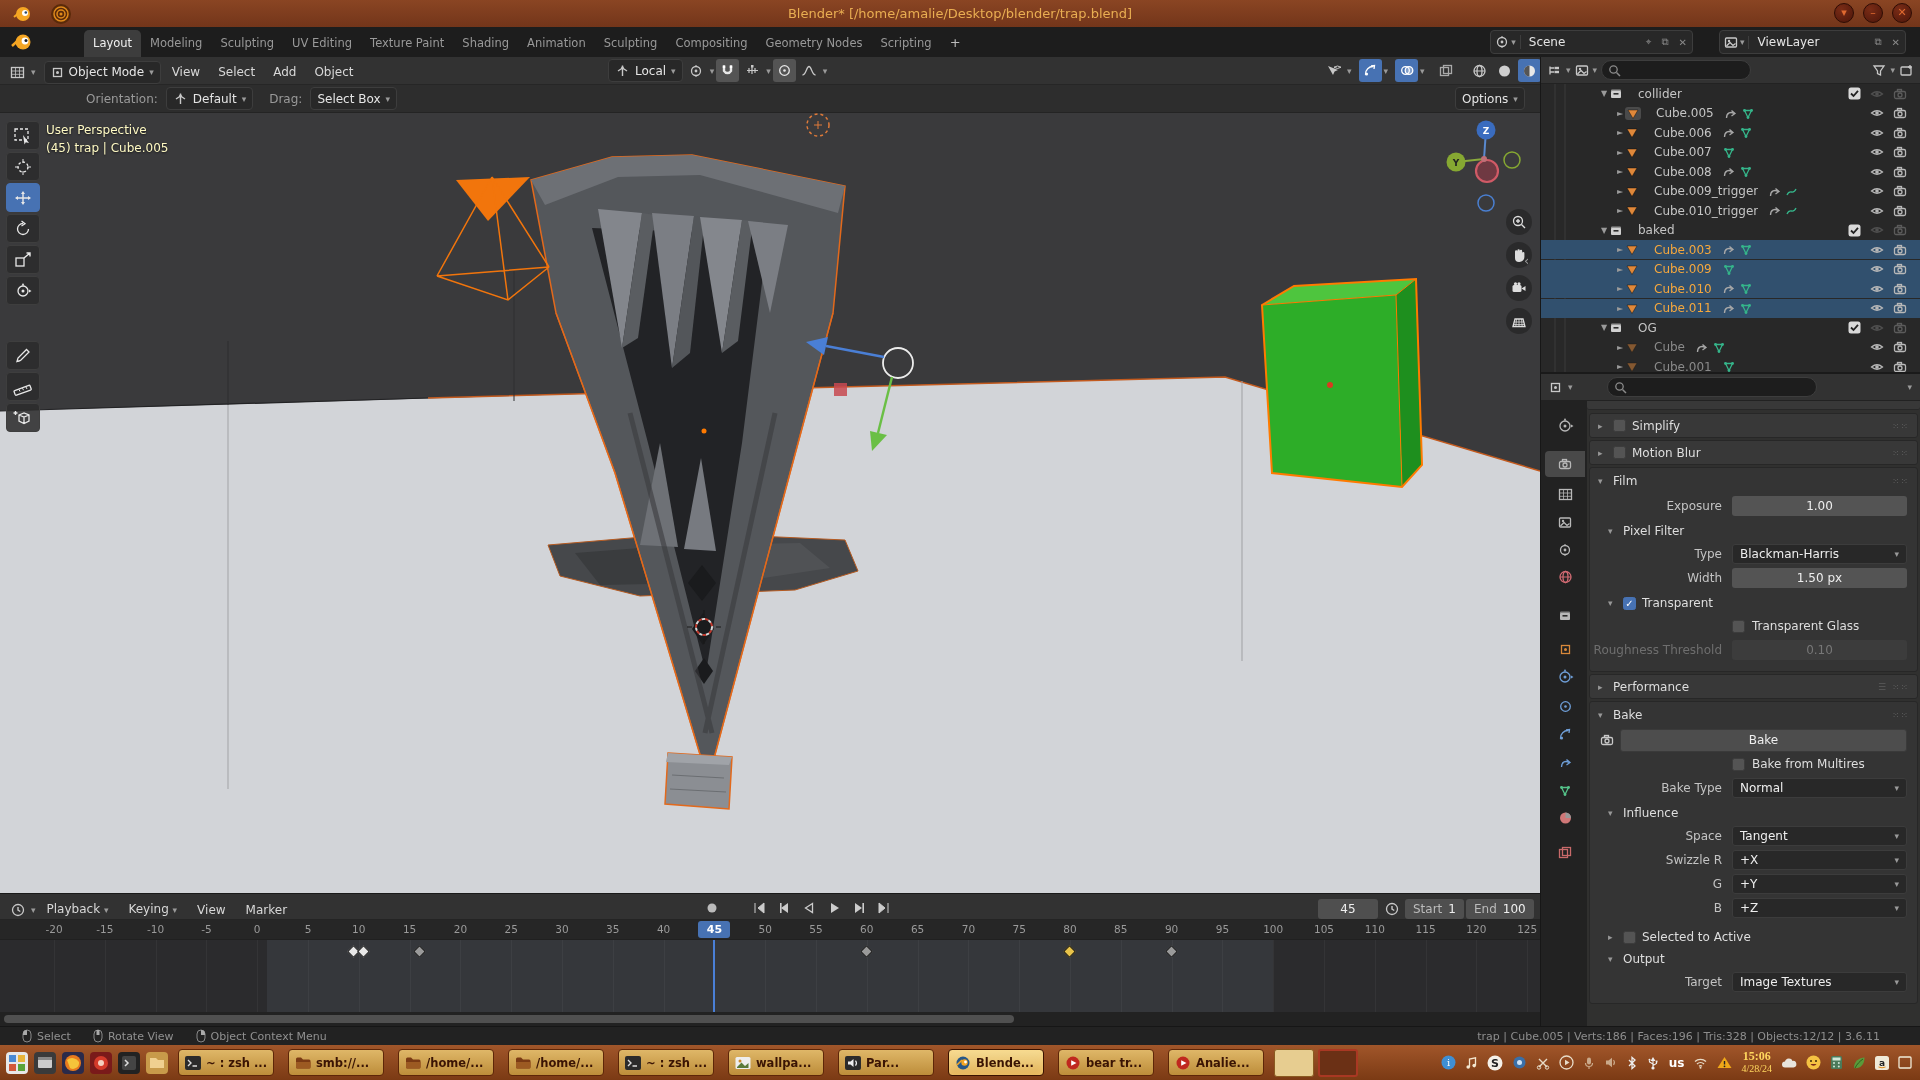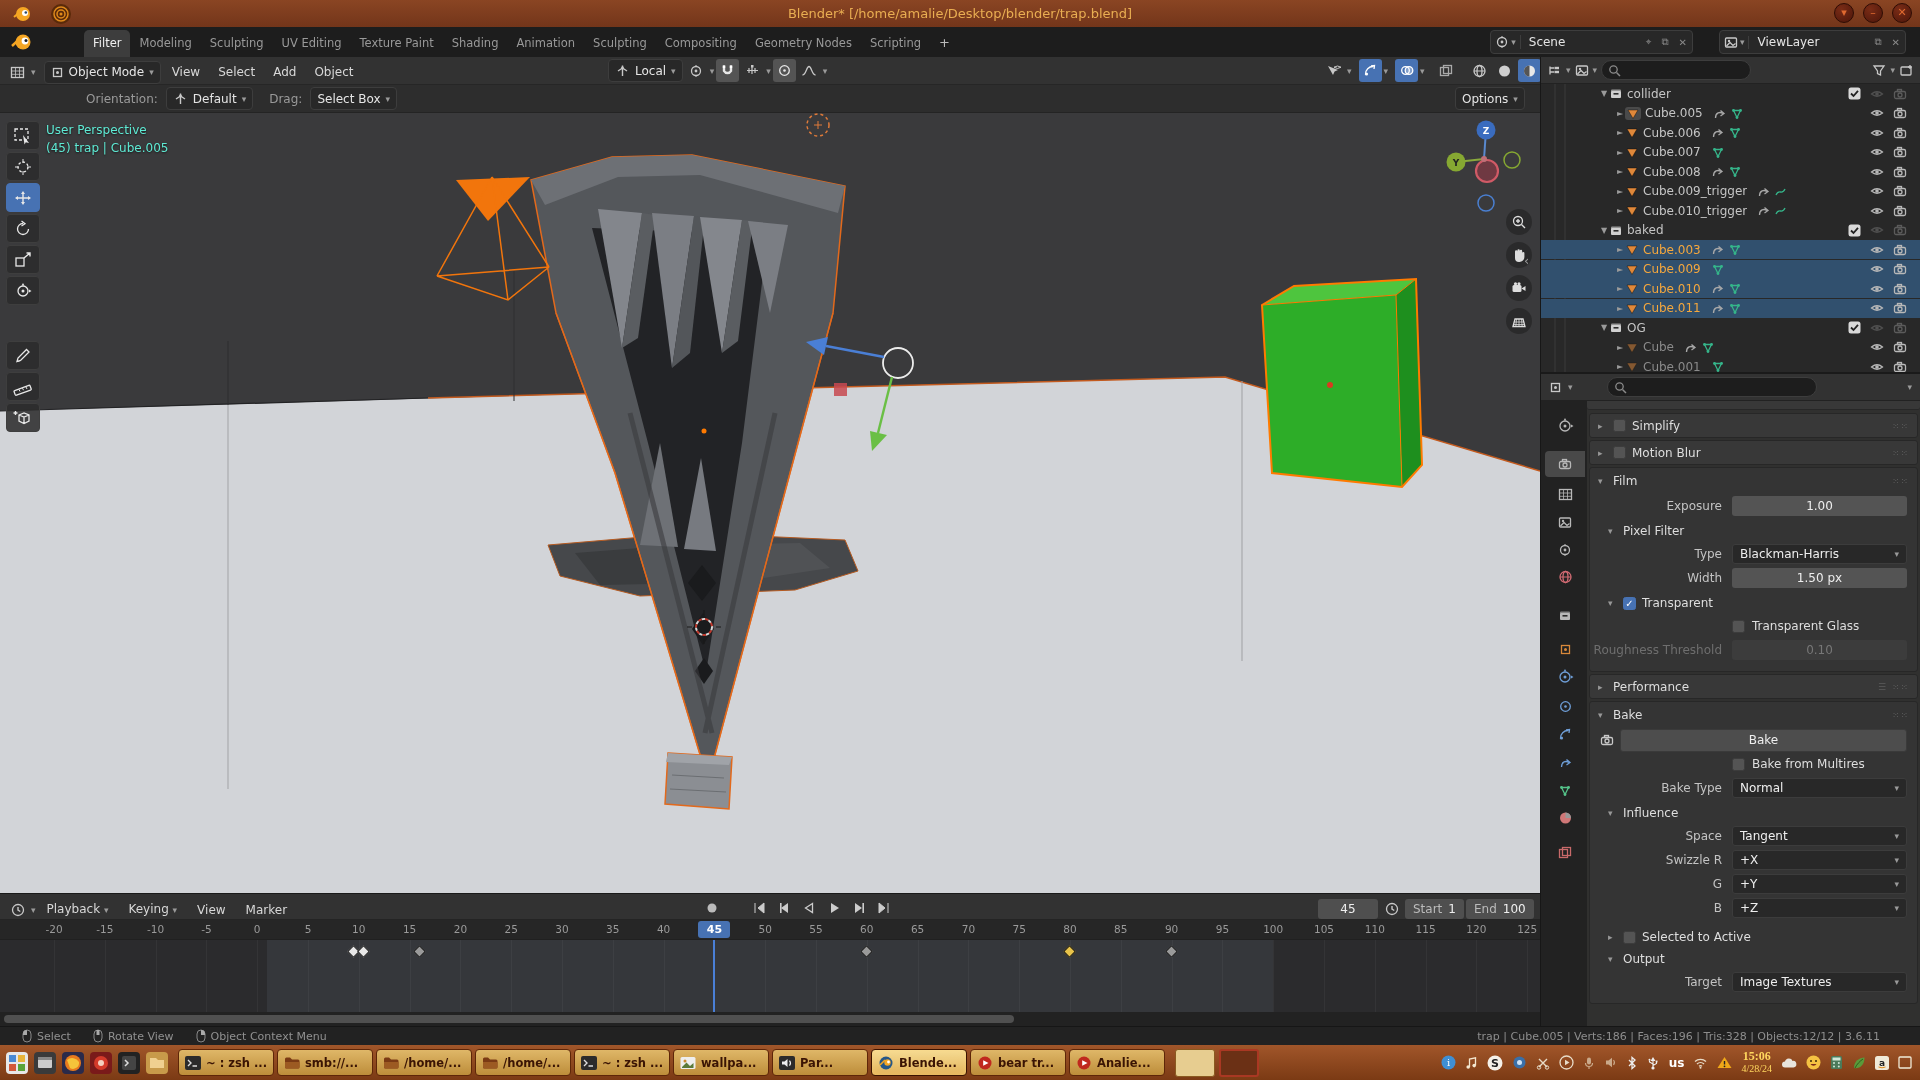--- a/index.html
+++ b/index.html
@@ -38,41 +38,41 @@
   .hbtn.pressed { background:#545454; }
   .hbtn.on { background:#4772b3; }
   .hmenu { color:#d8d8d8; padding:0 9px; line-height:26px; }
   .dropdown { display:flex; align-items:center; gap:5px; background:#282828; border:1px solid #3d3d3d;
     border-radius:4px; height:23px; padding:0 6px; color:#e5e5e5; }
   .dropdown .arr, .arr { color:#9a9a9a; font-size:9px; }
   .toollabel { color:#9a9a9a; }
 
   
   .vp-canvas { position:absolute; left:0; top:113px; width:1540px; height:780px; background:#3a3a3c; overflow:hidden; }
-  .vp-text { position:absolute; left:46px; top:8px; color:#5eead4; font-size:12px; text-shadow:0 1px 2px rgba(0,0,0,.6); line-height:18px; }
+  .vp-text { position:absolute; left:46px; top:8px; color:#fef9c3; font-size:12px; text-shadow:0 1px 2px rgba(0,0,0,.6); line-height:18px; }
   .toolbar { position:absolute; left:6px; top:8px; display:flex; flex-direction:column; gap:2px; }
   .toolbtn { width:34px; height:29px; background:#2c2c2cdd; border:1px solid #3e3e3e; border-radius:4px;
     display:flex; align-items:center; justify-content:center; }
   .toolbtn.active { background:#4772b3; border-color:#4772b3; }
   .toolbtn.gap { margin-top:34px; }
   .navgizmo { position:absolute; left:1432px; top:2px; }
   .navbtns { position:absolute; left:1506px; top:96px; display:flex; flex-direction:column; gap:7px; }
   .navbtn { width:26px; height:26px; border-radius:50%; background:rgba(30,30,30,.55); display:flex; align-items:center; justify-content:center; }
   .collapse-arrow { position:absolute; left:1524px; top:140px; color:#9a9a9a; font-size:13px; }
 
   
   .outliner { position:absolute; left:1540px; top:57px; width:380px; height:315px; background:#282828; border-left:1px solid #171717; }
   .outliner-header { height:27px; background:#323232; border-bottom:1px solid #222; display:flex; align-items:center; padding:0 6px; gap:4px; }
   .osearch { flex:1; max-width:150px; height:20px; background:#1d1d1d; border:1px solid #3d3d3d; border-radius:10px;
     display:flex; align-items:center; padding:0 6px; }
   .orow { position:absolute; left:0; width:380px; height:19px; display:flex; align-items:center; font-size:12px; color:#c5c5c5; }
   .orow.selected { background:#31506e; color:#f5a73d; }
   .orow.dim { color:#8a8a8a; }
   .orow .tri { width:10px; color:#9a9a9a; font-size:8px; text-align:center; }
-  .orow .nm { margin-left:4px; white-space:nowrap; overflow:hidden; flex:0 1 auto; }
+  .orow .nm { margin-left:15px; white-space:nowrap; overflow:hidden; flex:0 1 auto; }
   .orow .badges { display:flex; gap:4px; margin-left:10px; }
   .orow .rights { position:absolute; right:14px; display:flex; gap:9px; align-items:center; }
   .treelines { position:absolute; top:27px; bottom:0; left:0; }
 
   .props { position:absolute; left:1540px; top:372px; width:380px; height:654px; background:#2f2f2f; border-left:1px solid #171717; border-top:2px solid #1a1a1a; }
   .props-header { height:27px; background:#323232; border-bottom:1px solid #222; display:flex; align-items:center; padding:0 8px; gap:6px; }
   .psearch { width:210px; height:20px; background:#1d1d1d; border:1px solid #3d3d3d; border-radius:10px; display:flex; align-items:center; padding:0 6px; margin-left:28px; }
   .ptabs { position:absolute; left:0; top:27px; width:46px; bottom:0; background:#222222; display:flex; flex-direction:column; align-items:center; }
   .ptab { width:40px; height:26px; display:flex; align-items:center; justify-content:center; border-radius:4px 0 0 4px; }
   .ptab.active { background:#494949; }
@@ -119,21 +119,21 @@
   .statusbar { position:absolute; left:0; top:1026px; width:1920px; height:19px; background:#222; border-top:1px solid #161616;
     display:flex; align-items:center; color:#909090; font-size:11px; }
   .sb-item { display:flex; align-items:center; gap:5px; margin-left:22px; }
   .sb-info { position:absolute; right:40px; color:#8d8d8d; }
 
   
   .taskbar { position:absolute; left:0; top:1045px; width:1920px; height:35px;
     background:linear-gradient(#a1562a,#7b3a14); display:flex; align-items:center; }
   .startics { display:flex; gap:6px; margin-left:6px; align-items:center; }
   .staric { width:22px; height:22px; border-radius:4px; }
-  .taskwins { display:flex; gap:3px; margin-left:10px; }
+  .taskwins { display:flex; gap:14px; margin-left:10px; }
   .twin { width:96px; height:27px; border-radius:4px; border:1px solid #5e2608;
     background:linear-gradient(#dfb768,#bd8d3a); color:#3a1404; display:flex; align-items:center; gap:5px; padding:0 6px;
     font-size:11.5px; font-weight:bold; }
   .twin.active { background:linear-gradient(#f6dd96,#e2b258); box-shadow:0 0 6px #ffd27a88 inset; border-color:#3a1200; }
   .twin .lbl { white-space:nowrap; overflow:hidden; }
   .swatches { display:flex; gap:4px; margin-left:10px; }
   .swatch1 { width:40px; height:28px; background:#e7cd90; border:1px solid #8a5a20; border-radius:3px; }
   .swatch2 { width:40px; height:28px; background:#6b3015; border:2px solid #a93823; border-radius:3px; }
   .tray { position:absolute; right:8px; display:flex; align-items:center; gap:9px; }
   .trayic { display:flex; align-items:center; justify-content:center; }
@@ -177,21 +177,21 @@
   <div class="topbar">
     <span class="blenderlogo" id="top-blogo">
         <svg width="24" height="18" viewBox="0 0 24 18">
           <circle cx="13" cy="9" r="7.5" fill="#f5a623"></circle>
           <circle cx="15" cy="8" r="3.4" fill="#fff"></circle>
           <circle cx="16" cy="7.5" r="1.5" fill="#1d1d1d"></circle>
           <path d="M2 13 L10 5.5" stroke="#f5a623" stroke-width="2.4"></path>
         </svg>
       </span>
     <div class="tabs" id="wstabs">
-        <span class="tab active">Filter</span>
+        <span class="tab active">Layout</span>
         <span class="tab">Modeling</span>
         <span class="tab">Sculpting</span>
         <span class="tab">UV Editing</span>
         <span class="tab">Texture Paint</span>
         <span class="tab">Shading</span>
         <span class="tab">Animation</span>
         <span class="tab">Sculpting</span>
         <span class="tab">Compositing</span>
         <span class="tab">Geometry Nodes</span>
         <span class="tab">Scripting</span>

